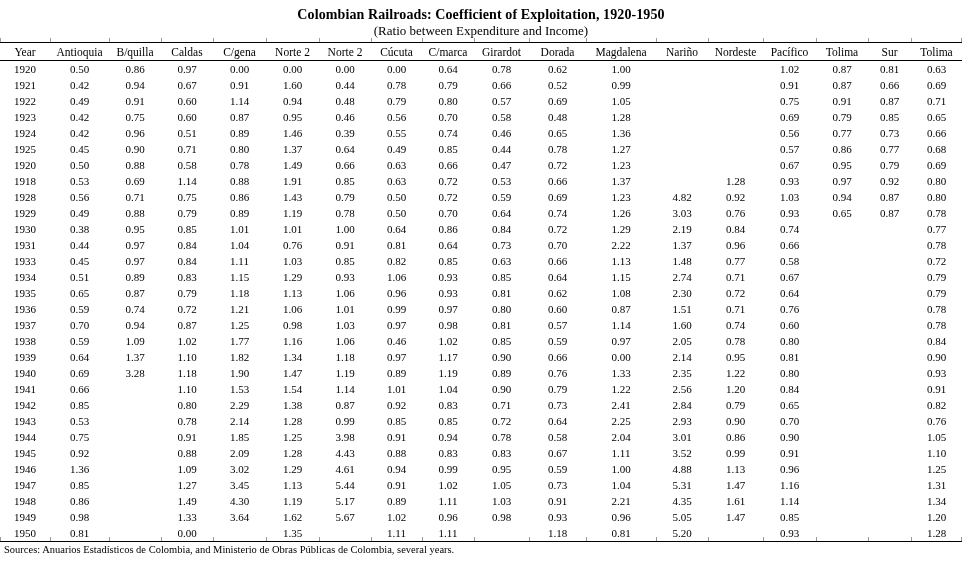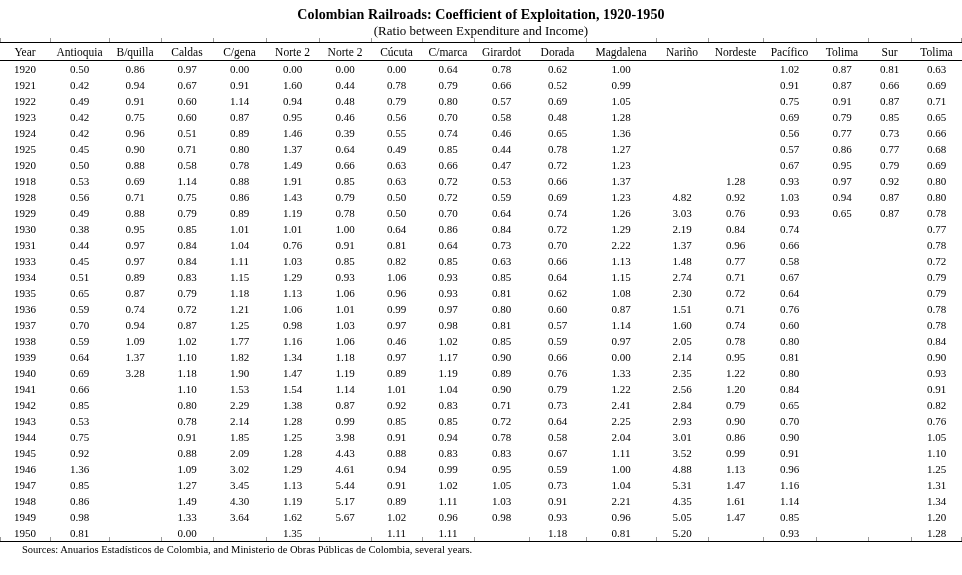--- a/index.html
+++ b/index.html
@@ -73,21 +73,21 @@
   .ticks span {
     position: absolute;
     top: 0;
     width: 1px;
     height: 4px;
     background: #9a9a9a;
   }
   .source-note {
     font-size: 10.5px;
     line-height: 13px;
-    padding: 1px 0 0 22px;
+    padding: 1px 0 0 4px;
     text-align: left;
   }
 </style>
 </head>
 <body>
 
 <div class="page">
   <div class="title">Colombian Railroads: Coefficient of Exploitation, 1920-1950</div>
   <div class="subtitle">(Ratio between Expenditure and Income)</div>
 

